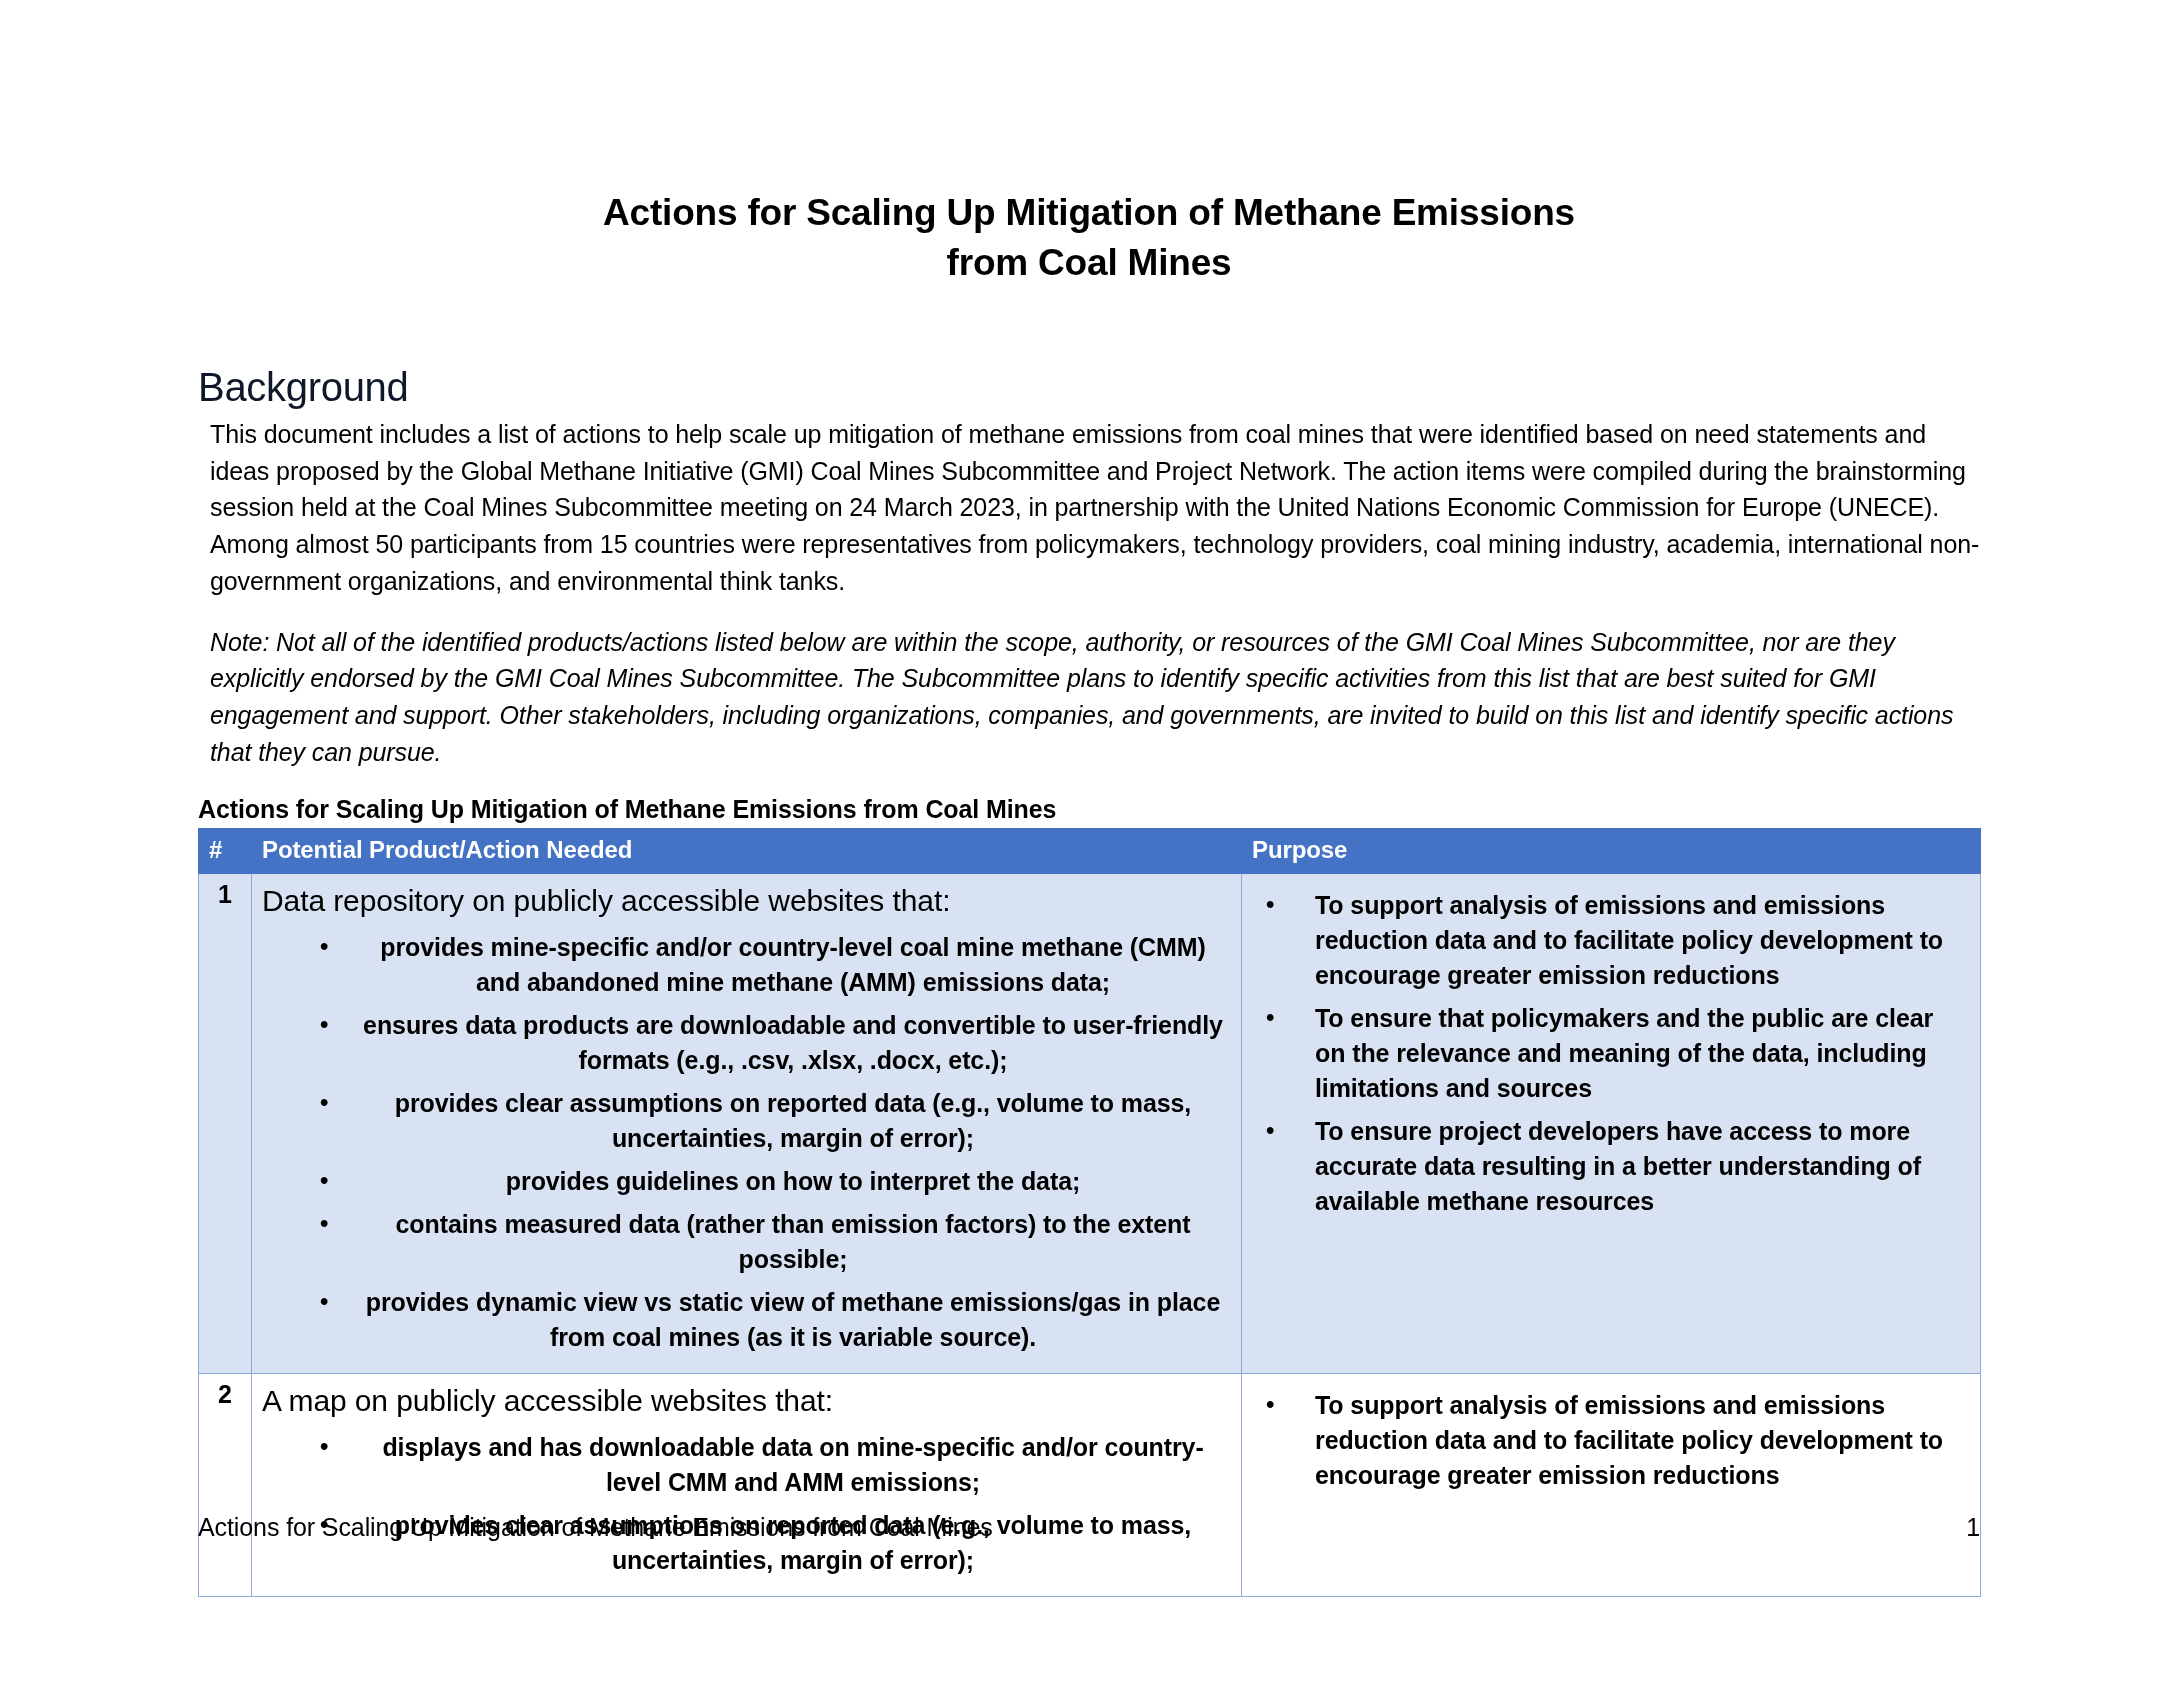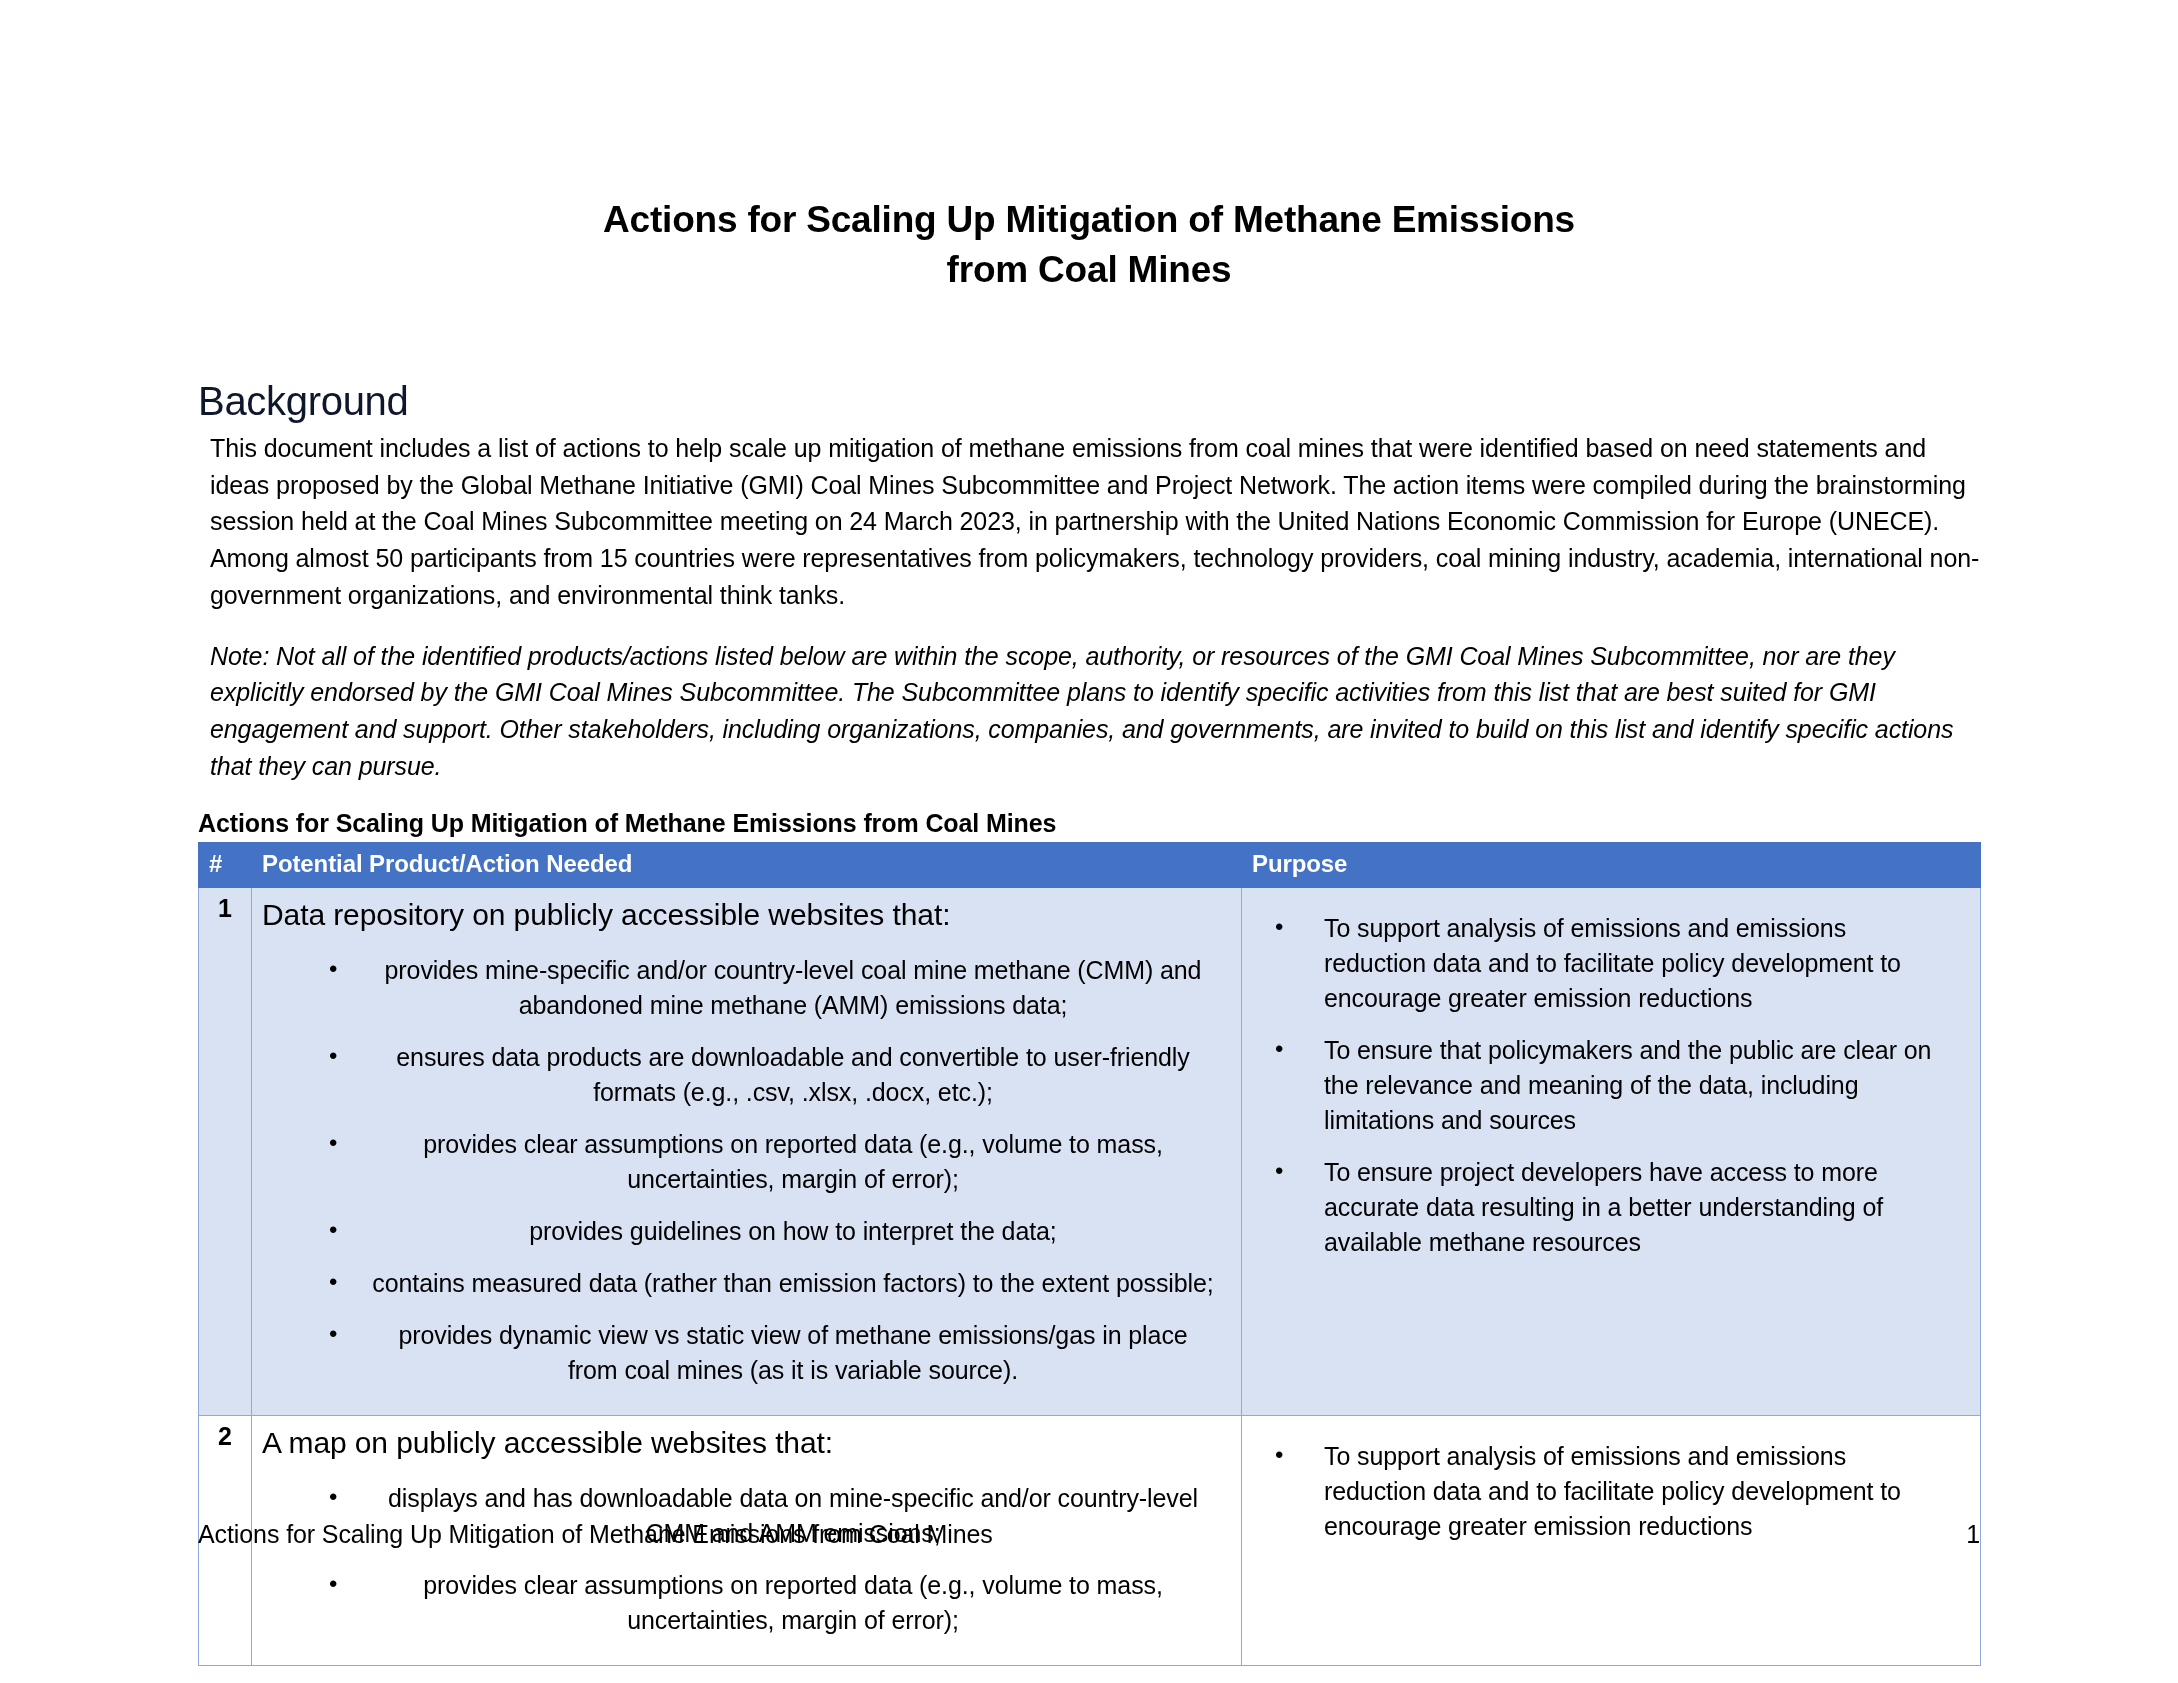--- a/index.html
+++ b/index.html
@@ -24,21 +24,21 @@
   }
 
   
   .doc-title {
     text-align: center;
     font-size: 37px;
     font-weight: bold;
     line-height: 1.35;
     letter-spacing: -0.2px;
     padding-top: 188px;
-    margin: 7px;
+    margin: 0;
   }
   .doc-title .line {
     display: block;
   }
 
   
   .section-heading {
     font-size: 40px;
     font-weight: normal;
     color: #0f172a;
@@ -120,22 +120,23 @@
   }
   ul.bullets.indented {
     margin-left: 42px;
     text-align: center;
   }
   ul.bullets li {
     position: relative;
     font-size: 25px;
     line-height: 1.4;
     padding-left: 51px;
-    margin: 17px;
-    letter-spacing: -0.1px;
+    margin: 8px;
+    letter-spacing: -0.1px;
+    font-weight: bold;
   }
   ul.bullets li::before {
     content: "\2022";
     position: absolute;
     left: 8px;
     top: -1px;
     font-size: 24px;
     line-height: 1.4;
   }
   td.purpose-cell ul.bullets li {

